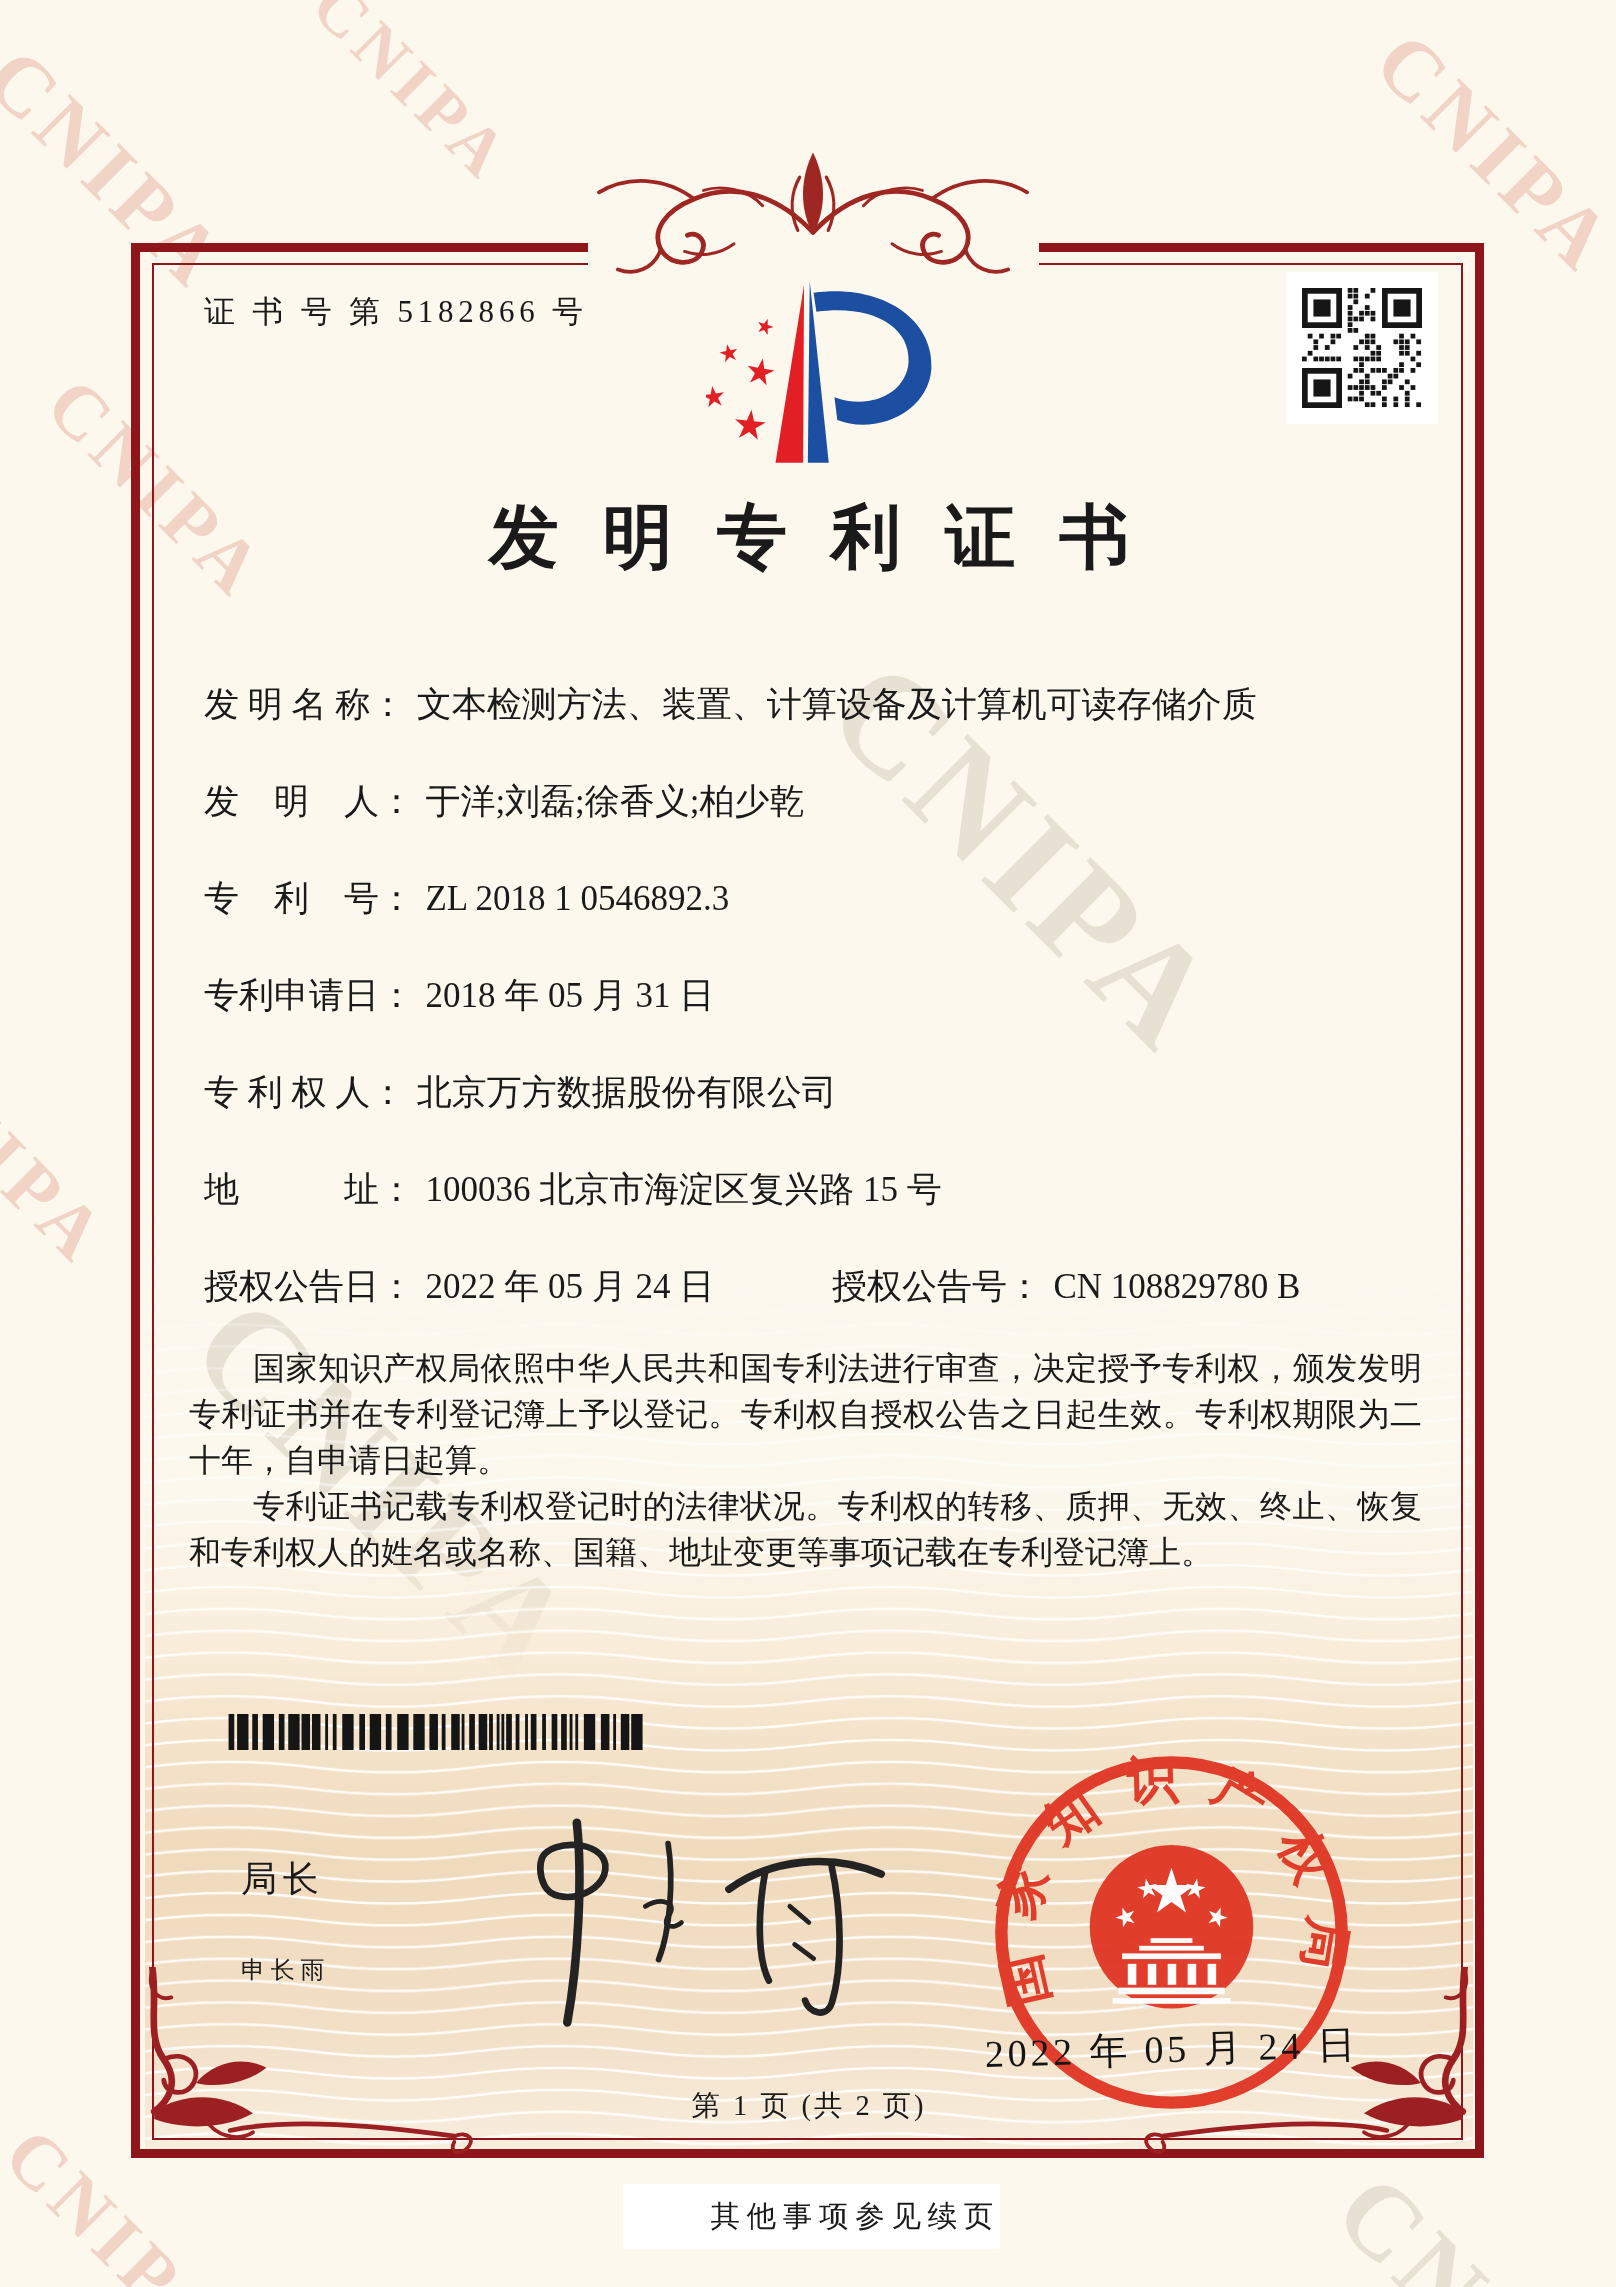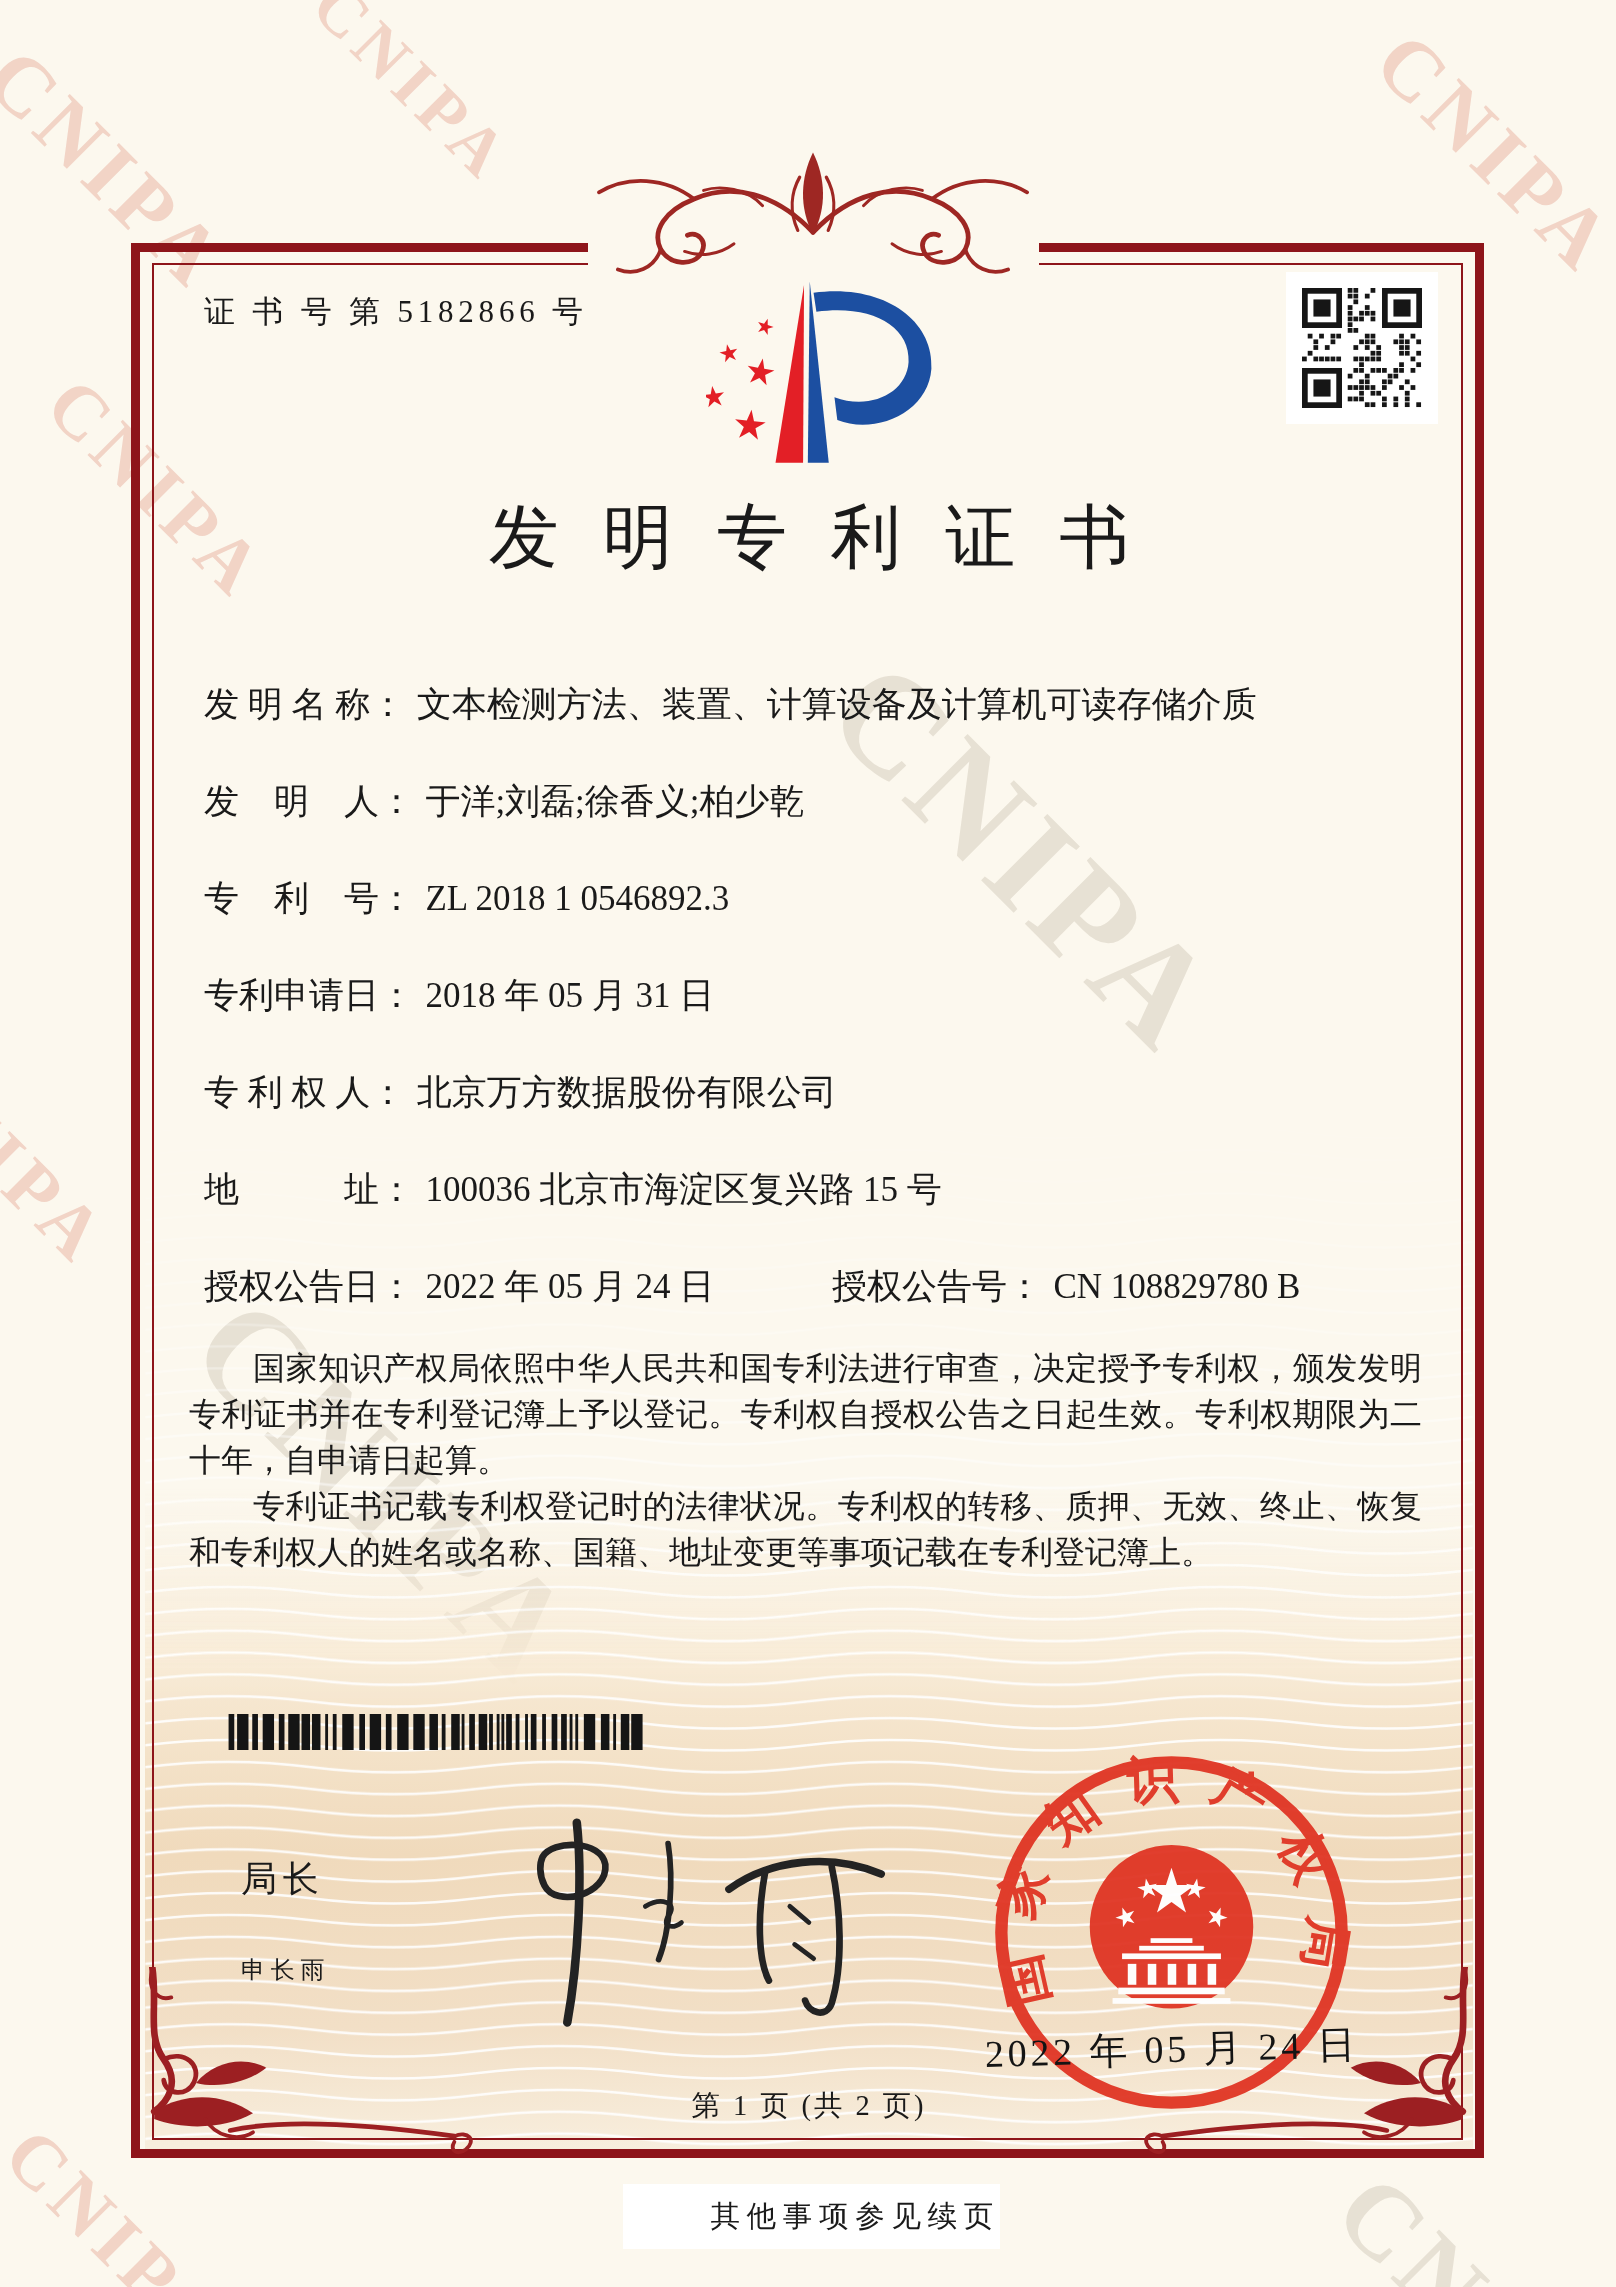--- a/index.html
+++ b/index.html
@@ -40,21 +40,21 @@
   .corner{position:absolute;width:342px;height:192px;z-index:5;}
   .corner.bl{left:139px;top:1967px;}
   .corner.br{left:1136px;top:1967px;transform:scaleX(-1);}
   
   .content{position:absolute;inset:0;z-index:6;}
   .cert-no{position:absolute;left:204px;top:291px;font-size:31px;letter-spacing:4.8px;}
   .logo{position:absolute;left:706px;top:268px;width:255px;height:211px;}
   .qr-box{position:absolute;left:1286px;top:272px;width:152px;height:152px;background:#ffffff;}
   .qr-box svg{position:absolute;left:16px;top:16px;}
   .doc-title{position:absolute;left:145px;top:491px;width:1328px;text-align:center;
-    font-size:70px;font-weight:normal;letter-spacing:13.3px;text-indent:13.3px;}
+    font-size:70px;font-weight:bold;letter-spacing:13.3px;text-indent:13.3px;}
   .frow{position:absolute;left:204px;width:1227px;font-size:35px;white-space:nowrap;}
   .frow .flabel{display:inline-block;}
   .frow .fvalue{margin-left:11.4px;}
   .r0{top:681px}.r1{top:778px}.r2{top:875px}.r3{top:972px}.r4{top:1069px}.r5{top:1166px}.r6{top:1263px}
   .grant2{position:absolute;left:628px;top:0;}
   .paras{position:absolute;left:189px;top:1345px;width:1233px;font-size:32px;
     line-height:46px;text-align:justify;}
   .paras p{margin:0;text-indent:2em;}
   .barcode{position:absolute;left:228px;top:1714px;width:418px;height:36px;}
   .sig-role{position:absolute;left:241px;top:1855px;font-size:36px;letter-spacing:5.7px;}

